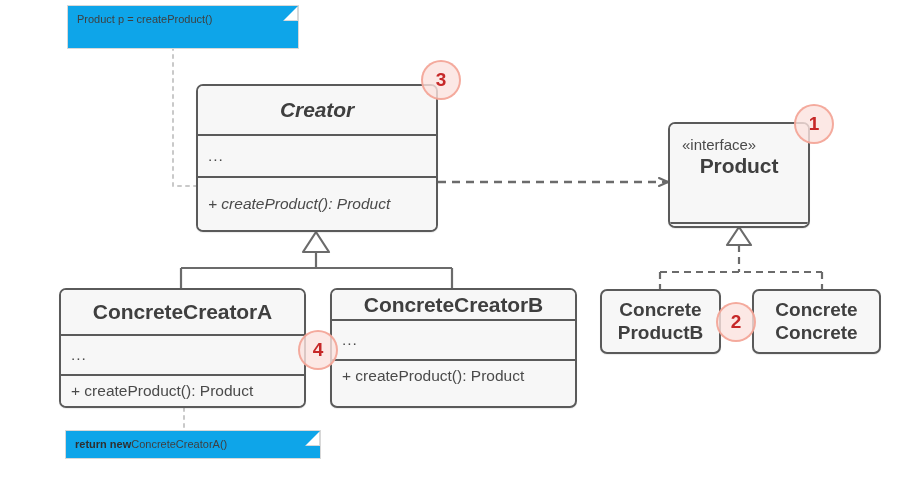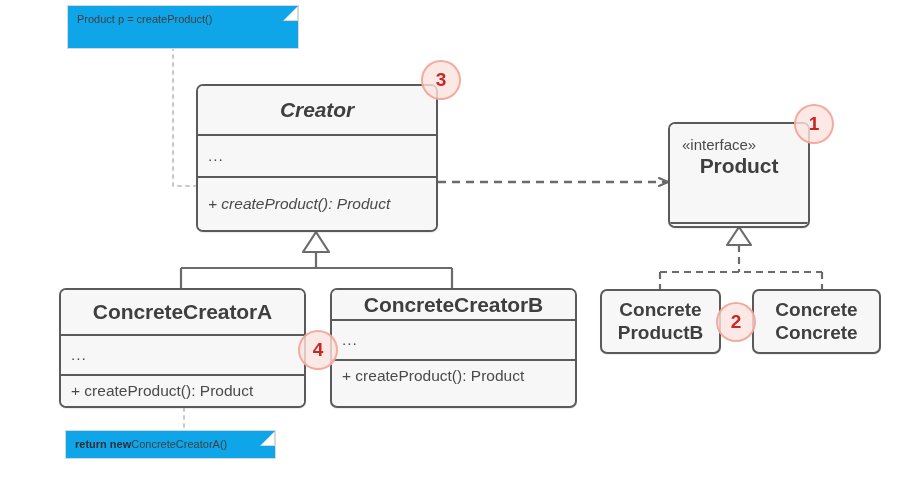--- a/index.html
+++ b/index.html
@@ -239,21 +239,21 @@
     </div>
   </div>
 
   <div class="uml-box" style="left:752px; top:289px; width:129px; height:65px; display:flex; align-items:center; justify-content:center;">
     <div>
       <div class="uml-title-stacked">Concrete</div>
       <div class="uml-title-stacked">Concrete</div>
     </div>
   </div>
 
-  <div class="uml-note" style="left:65px; top:430px; width:211px; height:29px; display:flex; align-items:center;text-align:center;">
+  <div class="uml-note" style="left:65px; top:430px; width:256px; height:29px; display:flex; align-items:center;text-align:center;">
     <span class="fold"></span>
     <span class="note-kw">return new</span>
       <span> ConcreteCreatorA()</span>
   </div>
 
   <div class="badge" style="left:794px; top:104px;">
     <span>1</span>
   </div>
   <div class="badge" style="left:716px; top:302px;">
     <span>2</span>

